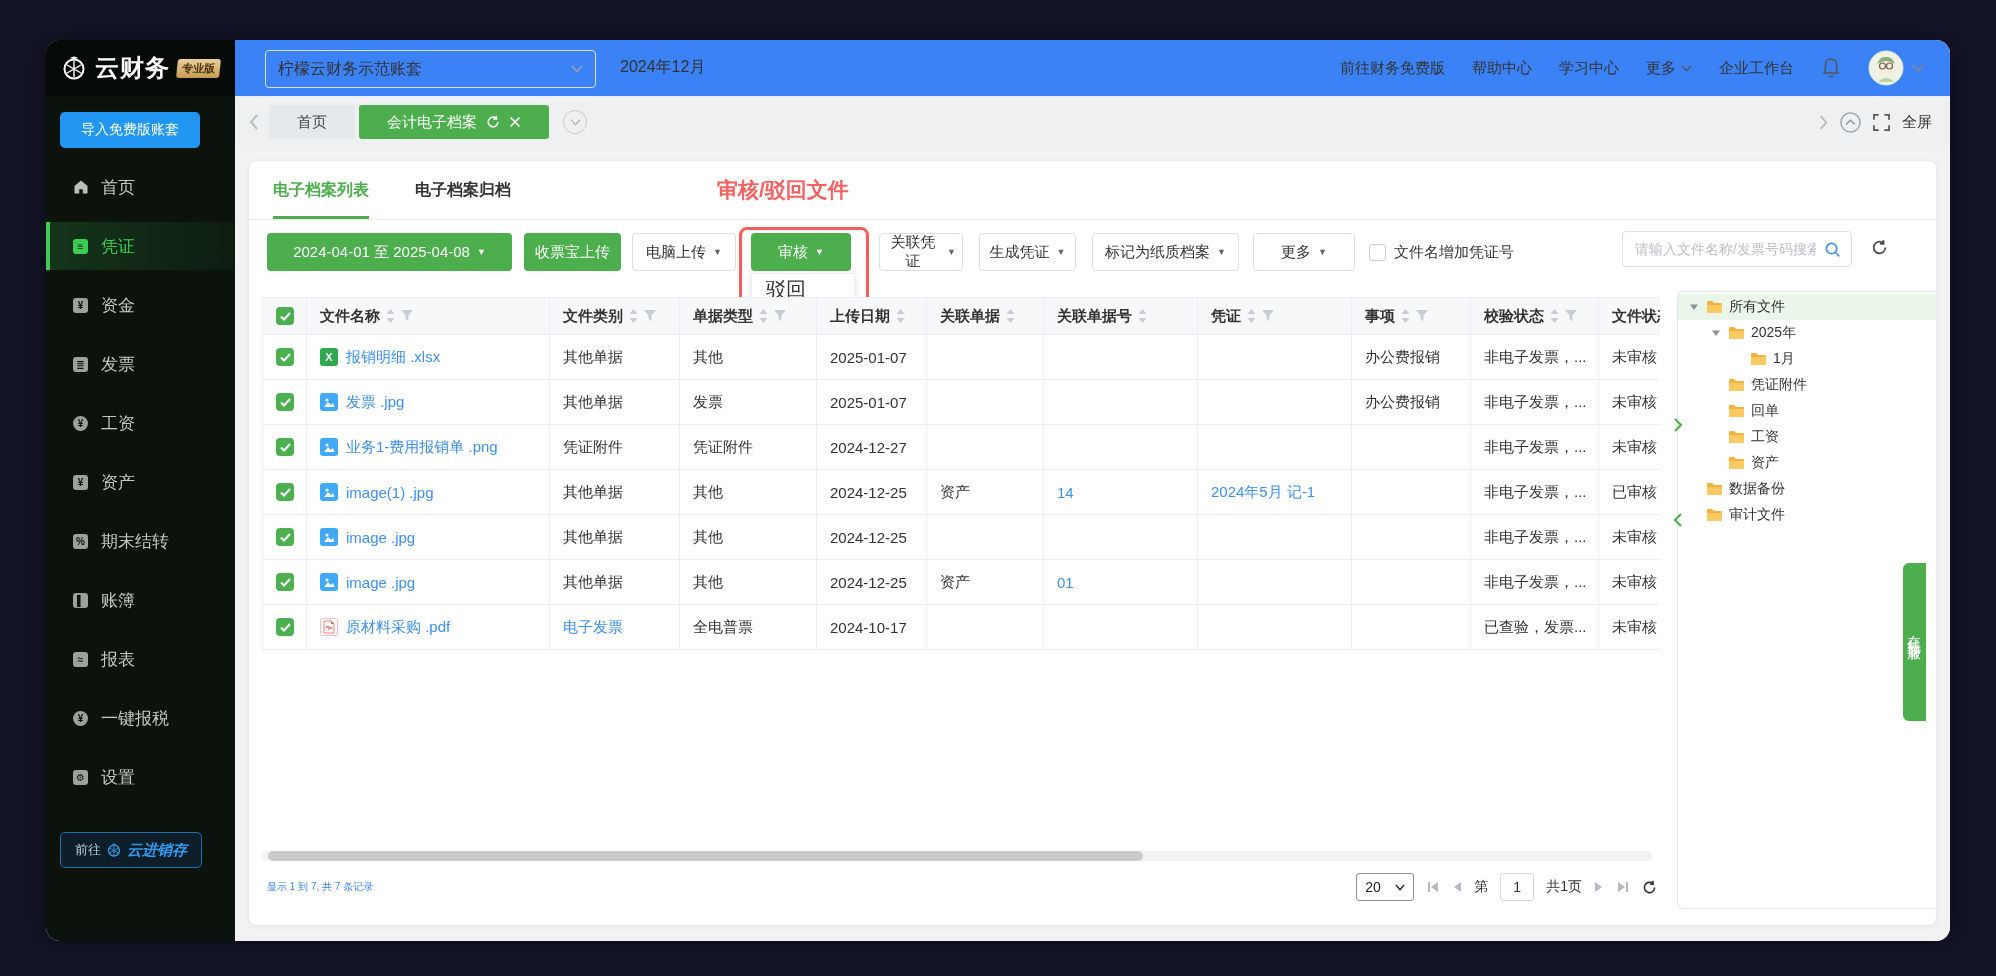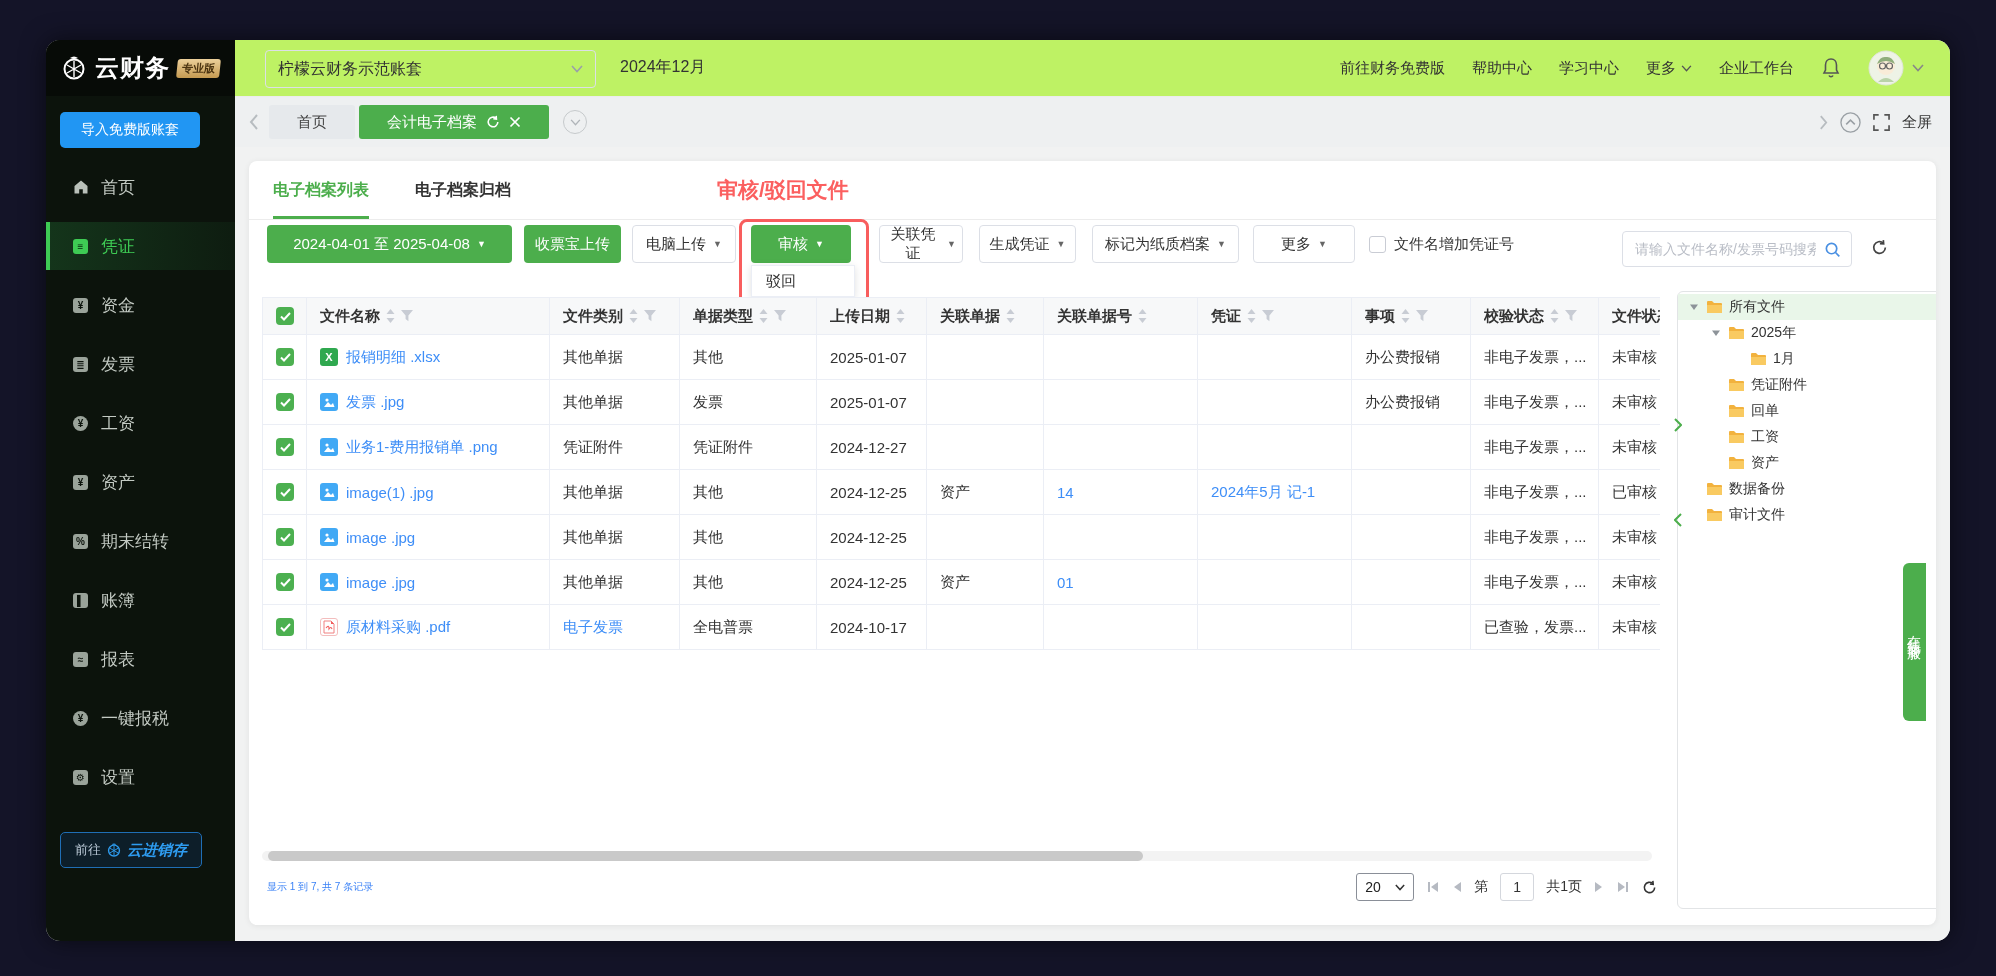--- a/index.html
+++ b/index.html
@@ -17,21 +17,21 @@
   .side-item.active{background:linear-gradient(90deg,#14351b,#0e1c10);color:#3ecb54;}
   .side-item.active::before{content:"";position:absolute;left:0;top:0;bottom:0;width:4px;background:#3ecb54;}
   .badge-ic{width:15px;height:15px;border-radius:3px;background:#9aa39a;color:#0c130c;font-size:10px;font-weight:bold;display:flex;align-items:center;justify-content:center;}
   .badge-ic.round{border-radius:50%;}
   .side-item.active .badge-ic{background:#3ecb54;color:#08230d;}
   .jxc-btn{position:absolute;left:14px;top:792px;width:140px;height:34px;border:1px solid #1f6eb5;border-radius:5px;background:rgba(18,52,96,.35);display:flex;align-items:center;justify-content:center;gap:5px;cursor:pointer;}
   .jxc-prefix{color:#b9c7d4;font-size:13px;}
   .jxc-brand{color:#2e9cf0;font-size:15px;font-weight:bold;font-style:italic;text-align:right;}
   
   .rightcol{flex:1;display:flex;flex-direction:column;min-width:0;}
-  .topbar{height:56px;background:#bef264;border-bottom:1px solid #ececec;position:relative;flex:none;}
+  .topbar{height:56px;background:#3b82f6;border-bottom:1px solid #ececec;position:relative;flex:none;}
   .account-box{position:absolute;left:30px;top:10px;width:305px;height:36px;border:1px solid #dcdfe6;border-radius:4px;display:flex;align-items:center;padding:0 12px;font-size:16px;color:#333;cursor:pointer;}
   .account-box .sp{flex:1}
   .period{position:absolute;left:385px;top:17px;font-size:16px;color:#333;}
   .top-right{position:absolute;right:26px;top:0;height:56px;display:flex;align-items:center;gap:27px;justify-content:flex-end;}
   .toplink{font-size:15px;color:#333;cursor:pointer;display:flex;align-items:center;gap:5px;}
   .avatar-wrap{display:flex;align-items:center;gap:8px;cursor:pointer;}
   
   .tabrow{height:50px;background:#eef0f1;display:flex;align-items:center;position:relative;flex:none;}
   .tab-back{margin-left:14px;margin-right:10px;cursor:pointer;display:flex;}
   .tab{height:34px;padding:0 28px;background:#e6e9ec;border-radius:3px;display:flex;align-items:center;font-size:15px;color:#444;margin-right:4px;cursor:pointer;gap:9px;}
@@ -42,29 +42,29 @@
   .fullscreen-label{font-size:15px;color:#333;}
   
   .main{flex:1;background:#f1f2f2;position:relative;}
   .card{position:absolute;left:14px;top:14px;right:14px;bottom:16px;background:#fff;border-radius:8px;box-shadow:0 1px 6px rgba(0,0,0,.07);overflow:hidden;}
   .page-tabs{position:absolute;left:0;top:0;right:0;height:58px;border-bottom:1px solid #ececec;display:flex;align-items:center;padding-left:24px;gap:46px;}
   .ptab{font-size:16px;font-weight:bold;color:#333;height:58px;display:flex;align-items:center;cursor:pointer;position:relative;}
   .ptab.active{color:#4cae4c;}
   .ptab.active::after{content:"";position:absolute;left:0;right:0;bottom:0;height:3px;background:#4cae4c;}
   .annotation{position:absolute;left:468px;top:15px;font-size:21px;color:#fb5f5f;font-weight:bold;}
   
-  .toolbar{position:absolute;left:18px;top:64px;display:flex;align-items:flex-start;height:38px;}
+  .toolbar{position:absolute;left:18px;top:72px;display:flex;align-items:flex-start;height:38px;}
   .btn{height:38px;border-radius:4px;font-size:15px;display:flex;align-items:center;justify-content:center;gap:7px;cursor:pointer;box-sizing:border-box;flex:none;}
   .btn.green{background:#4cae4c;color:#fff;border:none;}
   .btn.white{background:#fff;color:#333;border:1px solid #dcdfe6;}
   .caret{font-size:9px;line-height:1;}
   .btn.white .caret{color:#666;}
   .audit-wrap{position:relative;flex:none;}
   .red-box{position:absolute;left:-12px;top:-6px;width:124px;height:80px;border:3px solid #f85d5d;border-radius:8px;pointer-events:none;}
-  .audit-dd{position:absolute;left:0;top:40px;width:104px;height:32px;background:#fff;border:1px solid #ebeef5;box-shadow:0 2px 8px rgba(0,0,0,.12);display:flex;align-items:center;padding-left:14px;font-size:15px;color:#333;cursor:pointer;box-sizing:border-box;}
+  .audit-dd{position:absolute;left:0;top:40px;width:104px;height:32px;background:#fff;border:1px solid #ebeef5;box-shadow:0 2px 8px rgba(0,0,0,.12);display:flex;align-items:center;padding-left:14px;font-size:20px;color:#333;cursor:pointer;box-sizing:border-box;}
   .cb-label{display:flex;align-items:center;gap:8px;margin-left:14px;height:38px;cursor:pointer;}
   .cb-box{width:15px;height:15px;border:1px solid #c9ccd4;border-radius:3px;background:#fff;}
   .cb-text{font-size:15px;color:#333;}
   .search-box{position:absolute;left:1373px;top:70px;width:230px;height:36px;border:1px solid #dcdfe6;border-radius:4px;display:flex;align-items:center;padding:0 10px;box-sizing:border-box;gap:6px;}
   .search-box input{border:none;outline:none;flex:1;font-size:14px;color:#333;font-family:inherit;min-width:0;}
   .search-box input::placeholder{color:#b9bdc6;}
   .tb-refresh{position:absolute;left:1622px;top:78px;cursor:pointer;}
   
   .table-clip{position:absolute;left:13px;top:136px;width:1398px;overflow:hidden;}
   table{border-collapse:collapse;table-layout:fixed;width:1573px;}

